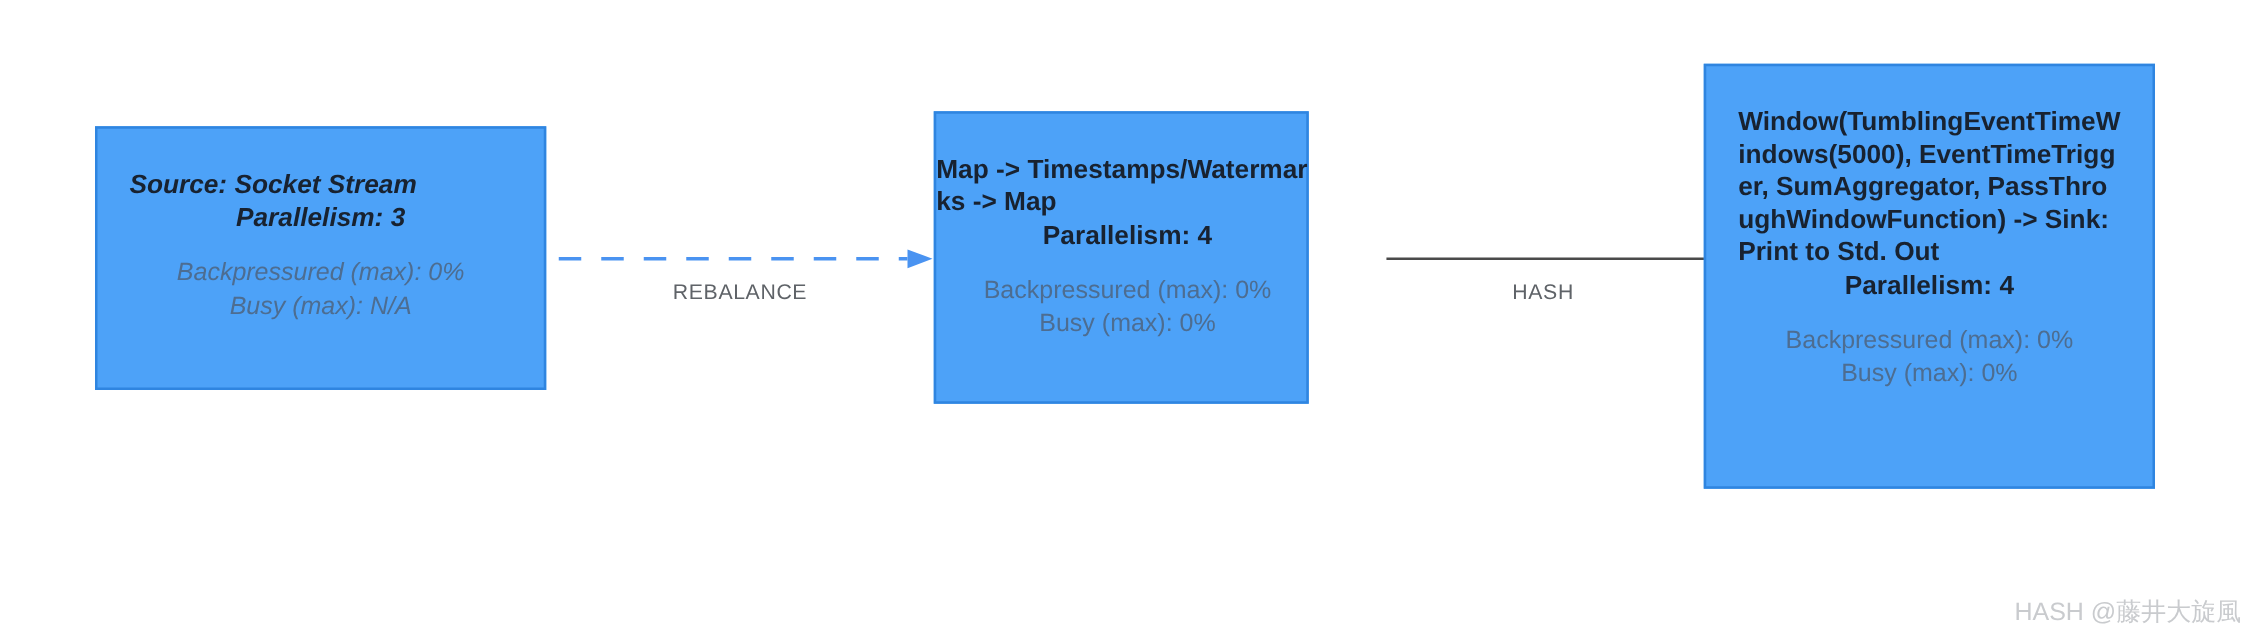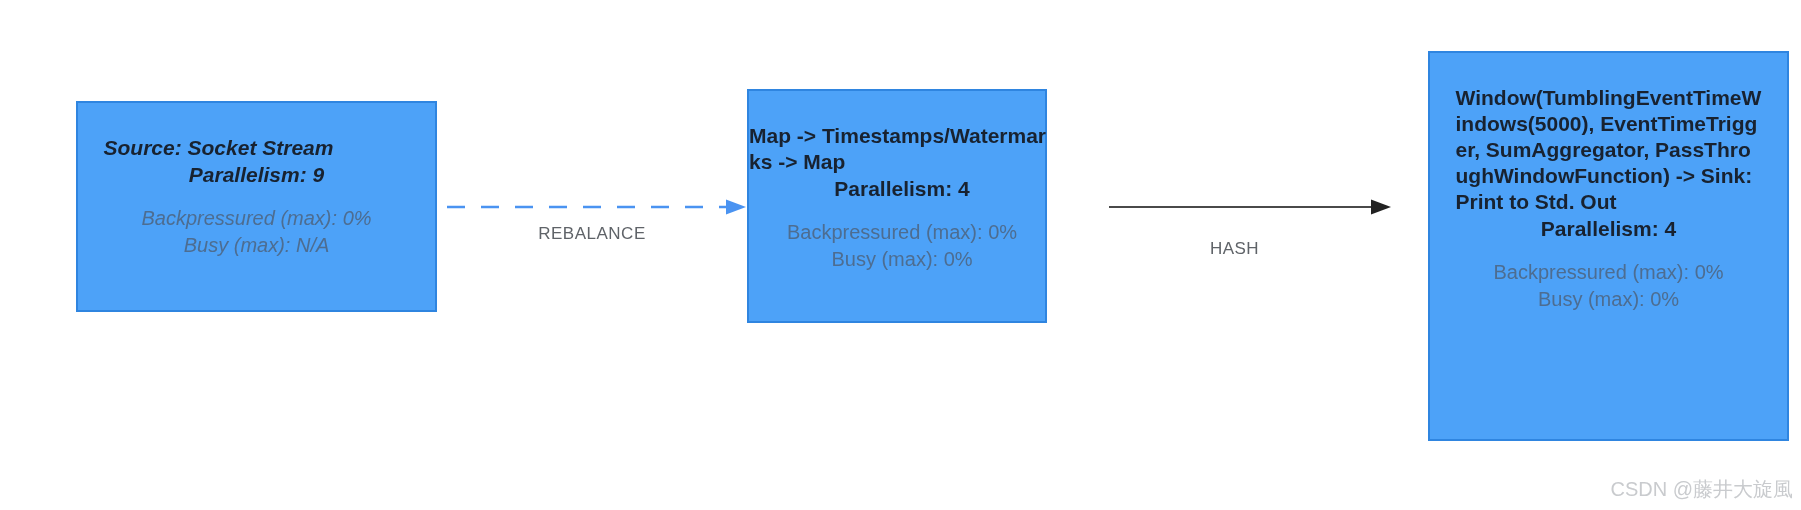--- a/index.html
+++ b/index.html
@@ -19,21 +19,21 @@
   .node {
     position: absolute;
     box-sizing: border-box;
     background: var(--node-fill, #4da2f8);
     border: 2px solid var(--node-border, #2f85e0);
     padding-top: 32px;
     cursor: pointer;
   }
   .node-1 { left: 76px;   top: 101px; width: 361px; height: 211px; font-style: italic; }
   .node-2 { left: 747px;  top: 89px;  width: 300px; height: 234px; }
-  .node-3 { left: 1428px; top: 51px;  width: 361px; height: 390px; }
+  .node-3 { left: 1363px; top: 51px;  width: 361px; height: 340px; }
   .node-label-block {
     width: 306px;
     margin: 0 auto;
   }
   .node-name {
     font-size: 21px;
     line-height: 26px;
     font-weight: 600;
     color: var(--node-title, #182230);
     text-align: left;
@@ -60,40 +60,40 @@
   .edge-svg-2 { left: 1109px; top: 195px; }
   .edge-label {
     position: absolute;
     top: 224px;
     font-size: 17px;
     letter-spacing: 0.5px;
     color: var(--edge-label, #5f6368);
     text-align: center;
   }
   .edge-label-1 { left: 437px;  width: 310px; }
-  .edge-label-2 { left: 1109px; width: 251px; margin-top: 15px; }
+  .edge-label-2 { left: 1109px; width: 251px; }
   
   .watermark {
     position: absolute;
     right: 8px;
     top: 476px;
     font-size: 20px;
     color: var(--watermark, #c9cbce);
     white-space: nowrap;
   }
 </style>
 </head>
 <body>
 
 <div class="canvas">
 
   <div class="node node-1">
     <div class="node-label-block">
       <div class="node-name">Source: Socket Stream</div>
-      <div class="node-parallelism">Parallelism: 9</div>
+      <div class="node-parallelism">Parallelism: 3</div>
       <div class="node-metrics">
         <div>Backpressured (max): 0%</div>
         <div>Busy (max): N/A</div>
       </div>
     </div>
   </div>
 
   <svg class="edge-svg edge-svg-1" width="310" height="24" viewBox="0 0 310 24">
     <line x1="10" y1="12" x2="289" y2="12" stroke-width="2.7" stroke-dasharray="18 16" stroke="#4a93f1"></line>
     <polygon points="309,12 289,4.5 289,19.5" fill="#4a93f1"></polygon>
@@ -121,15 +121,15 @@
     <div class="node-label-block">
       <div class="node-name">Window(TumblingEventTimeWindows(5000), EventTimeTrigger, SumAggregator, PassThroughWindowFunction) -&gt; Sink: Print to Std. Out</div>
       <div class="node-parallelism">Parallelism: 4</div>
       <div class="node-metrics">
         <div>Backpressured (max): 0%</div>
         <div>Busy (max): 0%</div>
       </div>
     </div>
   </div>
 
-  <div class="watermark">CSDN @藤井大旋風</div>
+  <div class="watermark">HASH @藤井大旋風</div>
 
 </div>
 
 </body></html>

